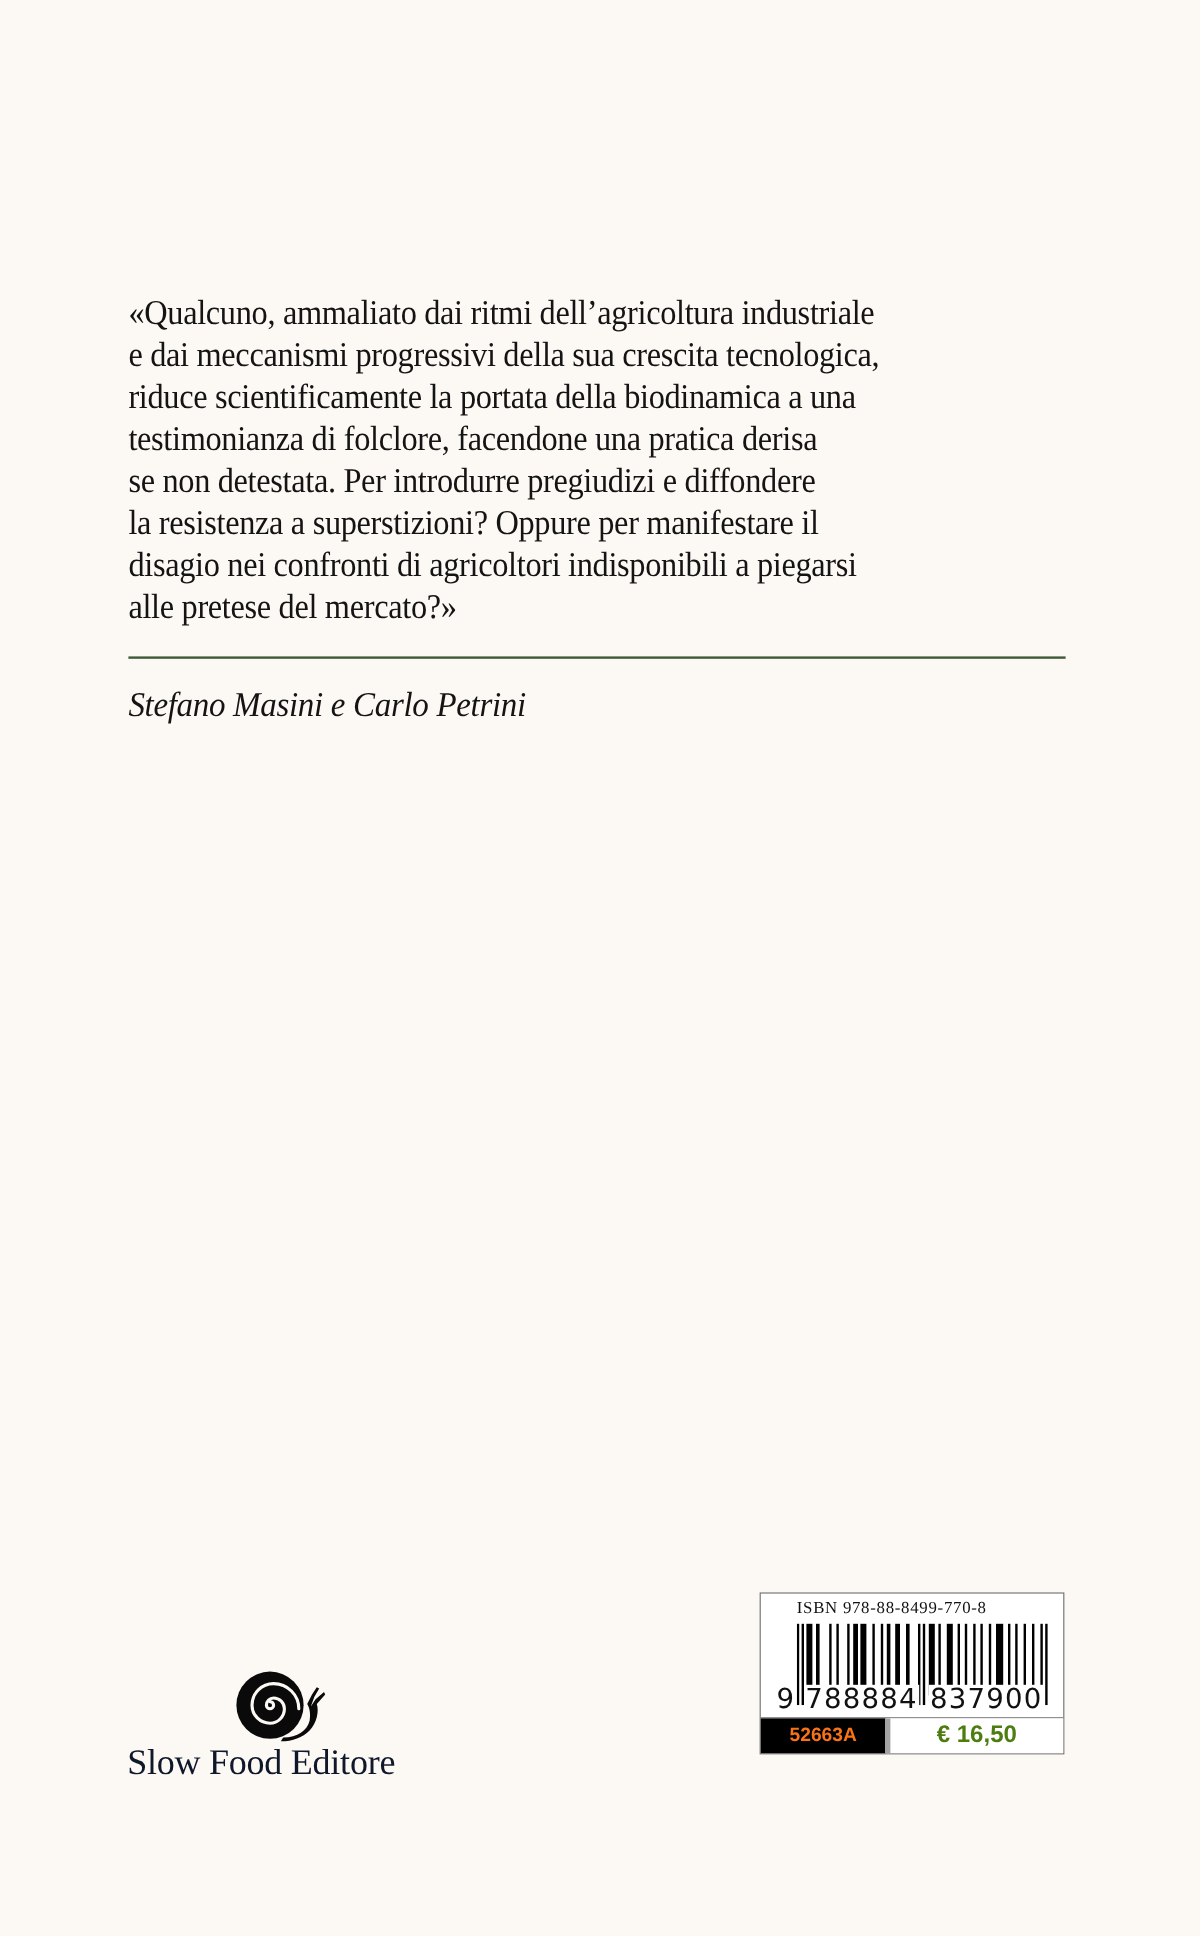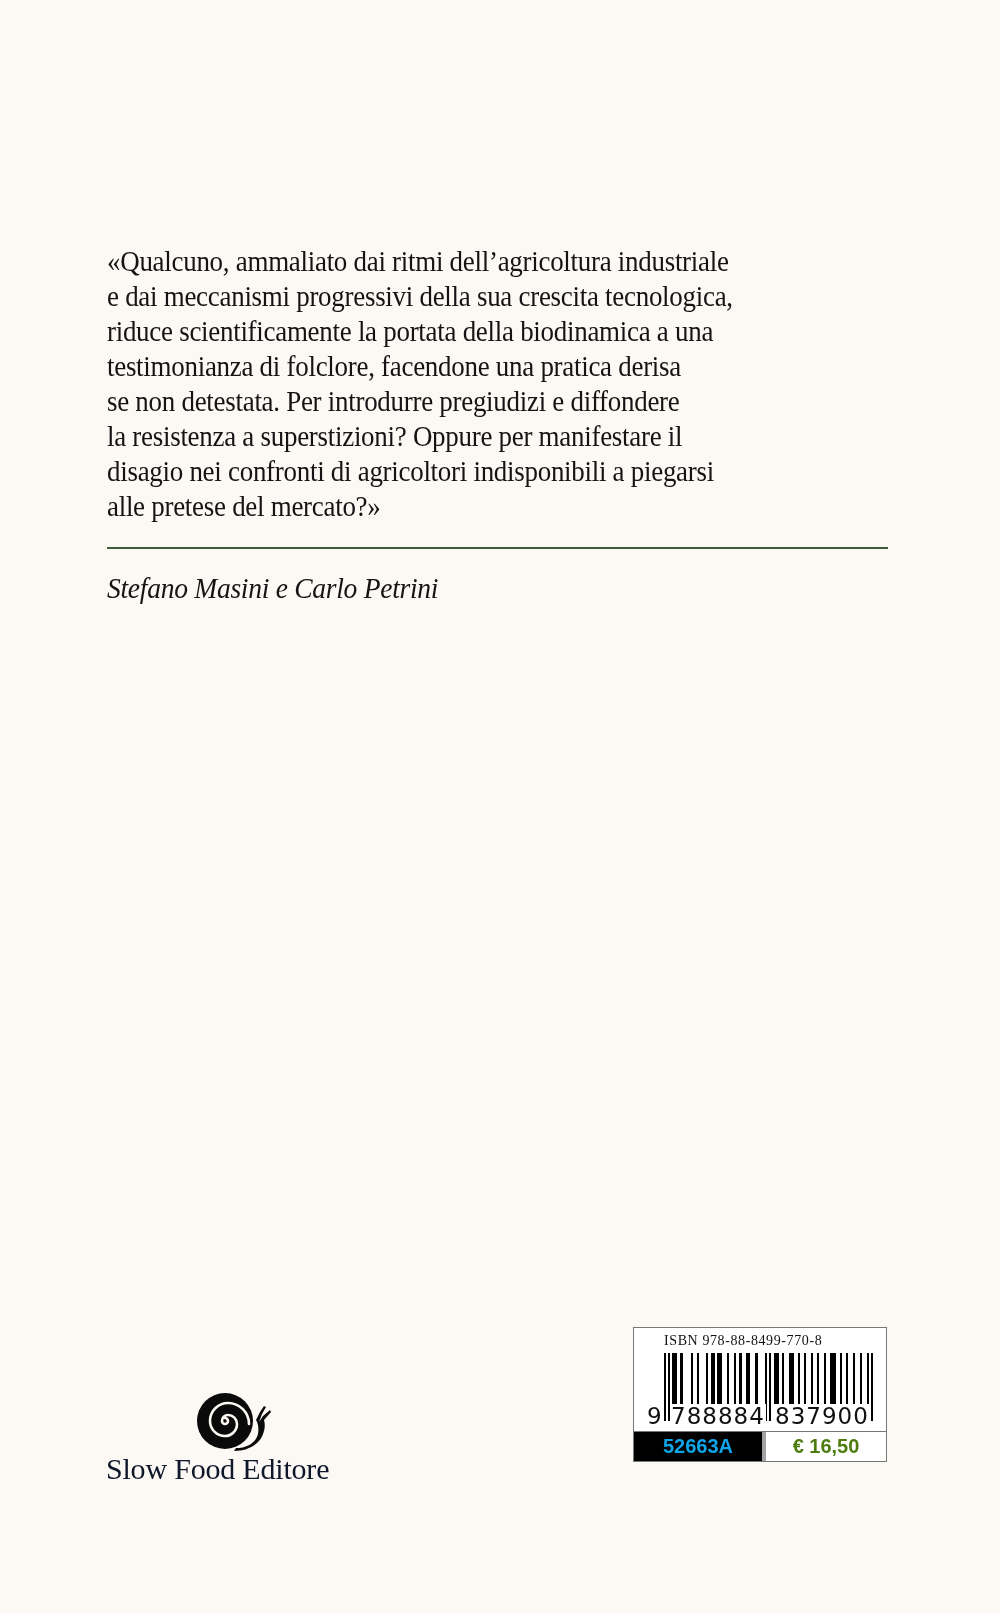--- a/index.html
+++ b/index.html
@@ -139,27 +139,27 @@
     .price-row {
       position: absolute;
       left: 0;
       bottom: 0;
       width: 100%;
       height: 29px;
       border-top: 1px solid #777;
       display: flex;
     }
     .code-cell {
-      width: 128px;
+      width: 104px;
       height: 100%;
       background: #000;
-      color: #0ea5e9;
+      color: #f97316;
       font-family: "Liberation Sans", sans-serif;
       font-weight: bold;
-      font-size: 20px;
+      font-size: 16px;
       display: flex;
       align-items: center;
       justify-content: center;
     }
     .price-cell {
       flex: 1;
       height: 100%;
       background: #fff;
       color: #4d7c0f;
       font-family: "Liberation Sans", sans-serif;

